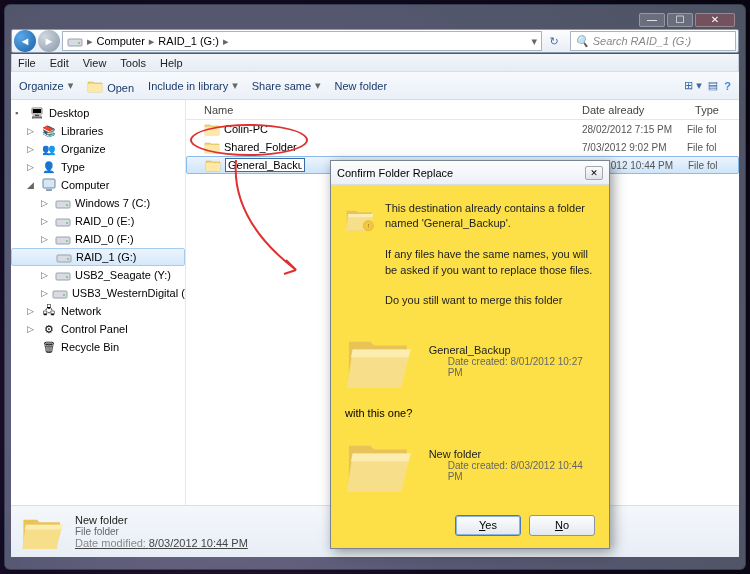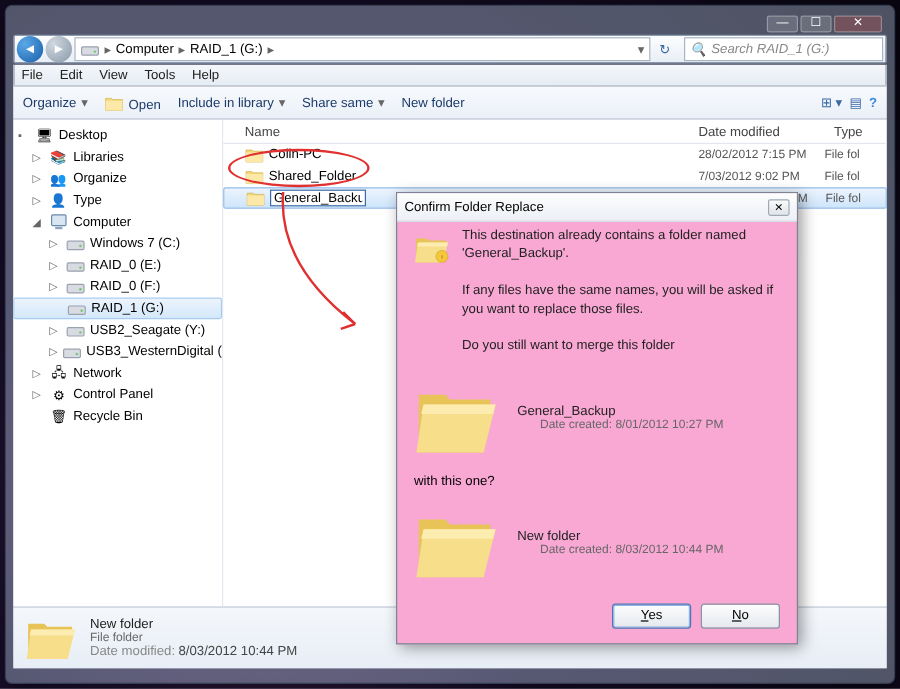--- a/index.html
+++ b/index.html
@@ -33,29 +33,29 @@
     .list-row { height: 18px; display: flex; align-items: center; }
     .list-row.sel { background: linear-gradient(#ecf4fd,#cfe5fb); border: 1px solid #8ebaea; border-radius: 2px; }
     .row-name { width: 396px; padding-left: 18px; display: flex; align-items: center; gap: 4px; }
     .row-date { width: 105px; color: #555; font-size: 10px; }
     .row-type { width: 50px; color: #555; font-size: 10px; }
     .rename-input { border: 1px solid #3a6aa8; background: #fff; height: 14px; width: 80px; font-size: 11px; padding: 0 2px; }
     .status-bar { height: 52px; background: linear-gradient(#f4f7fb,#e8eef6); border-top: 1px solid #d8e0ea; display: flex; align-items: center; padding: 4px 10px; gap: 10px; }
     .status-icon { width: 44px; height: 44px; }
     .status-text .line1 { color: #222; }
     .status-text .line2 { color: #666; font-size: 10px; }
-    .status-text .line3 { color: #444; font-size: 10px; }
+    .status-text .line3 { color: #444; font-size: 10px; text-decoration: underline; }
     
     .red-circle { position: absolute; border: 2px solid #e03030; border-radius: 50%; pointer-events: none; }
     .red-arrow { position: absolute; pointer-events: none; }
     
-    .dialog { position: absolute; top: 160px; left: 330px; width: 335px; background: #f9a8d4; border: 1px solid #7a8494; box-shadow: 3px 3px 12px rgba(0,0,0,0.4); }
+    .dialog { position: absolute; top: 160px; left: 330px; width: 280px; background: #fde047; border: 1px solid #7a8494; box-shadow: 3px 3px 12px rgba(0,0,0,0.4); }
     .dialog-title { height: 24px; background: linear-gradient(#fdfdfd,#ecf0f6); border-bottom: 1px solid #d8dee6; display: flex; align-items: center; padding: 0 6px; gap: 6px; font-size: 12px; }
     .dialog-x { margin-left: auto; width: 18px; height: 14px; border: 1px solid #a0a8b4; display:flex;align-items:center;justify-content:center;font-size:9px; background:linear-gradient(#fafbfc,#e0e4ea); border-radius:2px;}
-    .dialog-body { padding: 4px 14px 4px 14px; color: #222; line-height: 1.4; }
+    .dialog-body { padding: 16px 14px 4px 14px; color: #222; line-height: 1.4; }
     .dialog-body .row1 { display: flex; gap: 10px; margin-bottom: 8px; }
     .dialog-body .warn-icon { width: 30px; height: 36px; flex-shrink:0; }
     .dialog-folders { padding: 0 14px; }
     .folder-preview { display: flex; gap: 14px; align-items: center; margin: 4px 0; }
     .big-folder { width: 72px; height: 72px; }
     .folder-meta { color: #222; }
     .folder-meta .sub { color: #666; font-size: 10px; margin-left: 19px; }
     .dialog-buttons { display: flex; justify-content: flex-end; gap: 8px; padding: 10px 14px 12px; }
     .dbtn { width: 66px; height: 21px; background: linear-gradient(#fdfdfd,#e4e8ee); border: 1px solid #8a94a4; border-radius: 3px; font-size: 11px; }
     .dbtn.def { border-color: #4a78b8; box-shadow: 0 0 0 1px #8ab4e8 inset; }
@@ -255,21 +255,21 @@
       <div class="tree-item" style="padding-left:16px">
           <span class="exp"></span>
           <span class="ico">🗑</span>
           <span>Recycle Bin</span>
         </div>
     </div>
 
     <div class="list">
       <div class="list-header">
         <div class="col-name">Name</div>
-        <div class="col-date">Date modified</div>
+        <div class="col-date">Date already</div>
         <div class="col-type">Type</div>
       </div>
       <div class="list-row">
         <div class="row-name">
             <span class="ico">
               <svg width="16" height="16">
                 <use href="#folder16"></use>
               </svg>
             </span>
             <span>Colin-PC</span>

